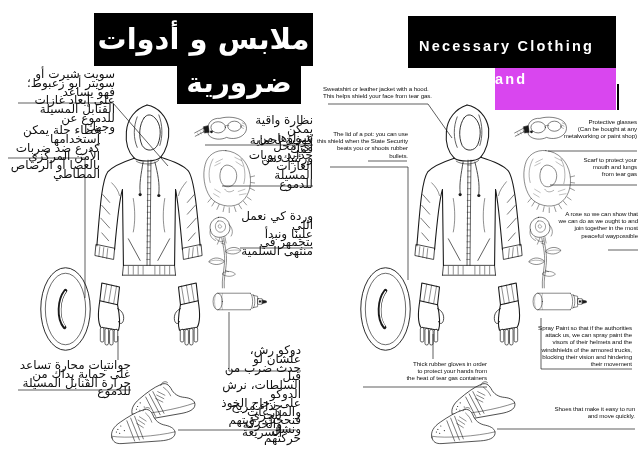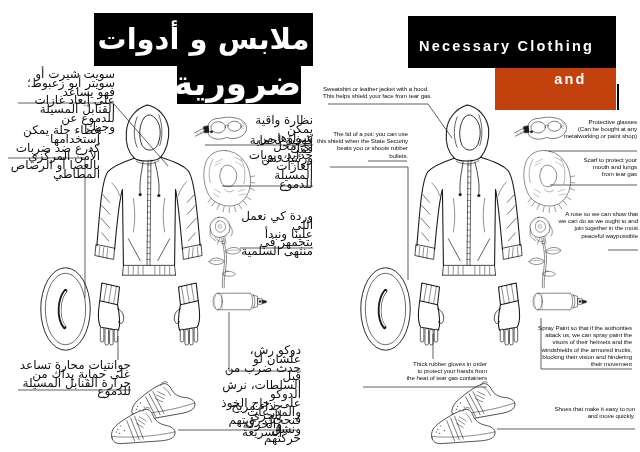--- a/index.html
+++ b/index.html
@@ -9,26 +9,26 @@
   .panel-left{left:0;}
   .panel-right{left:320px;}
   .art{position:absolute;left:0;top:0;}
 
   
   .title-ar{position:absolute;left:94px;top:13px;width:219px;
             font-family:"DejaVu Sans",sans-serif;font-weight:bold;direction:rtl;}
   .title-ar .t1{background:#000;color:#fff;height:53px;line-height:53px;
                 font-size:29px;text-align:center;white-space:nowrap;}
   .title-ar .t2{background:#000;color:#fff;height:38px;line-height:34px;
-                font-size:34px;text-align:center;margin-right:12px;margin-left:83px;white-space:nowrap;}
+                font-size:28px;text-align:center;margin-right:12px;margin-left:83px;white-space:nowrap;}
   .title-en{position:absolute;left:88px;top:16px;width:208px;font-weight:bold;}
   .title-en .t1{background:#000;color:#fff;height:52px;line-height:60px;font-size:14.5px;
                 letter-spacing:2.2px;text-align:right;padding-right:22px;box-sizing:border-box;white-space:nowrap;}
-  .title-en .t23{background:#c2410c;color:#fff;height:42px;margin-left:87px;
-                 text-align:center;padding-right:6px;box-sizing:border-box;padding-left:36px;}
+  .title-en .t23{background:#d946ef;color:#fff;height:42px;margin-left:87px;
+                 text-align:left;padding-right:6px;box-sizing:border-box;}
   .title-en .t23 div{font-size:14.5px;letter-spacing:2.2px;line-height:19px;white-space:nowrap;}
   .title-en .t23 .l2{padding-top:2px;}
   .title-bar{position:absolute;left:297px;top:84px;width:2px;height:26px;background:#000;}
 
   
   .ann{position:absolute;white-space:pre-line;color:#111;}
   .en{font-size:6.2px;line-height:7.2px;letter-spacing:-0.1px;}
   .ar{font-family:"DejaVu Sans",sans-serif;font-size:12px;line-height:8.8px;
       direction:rtl;text-align:right;}
   .alr{text-align:right;}

